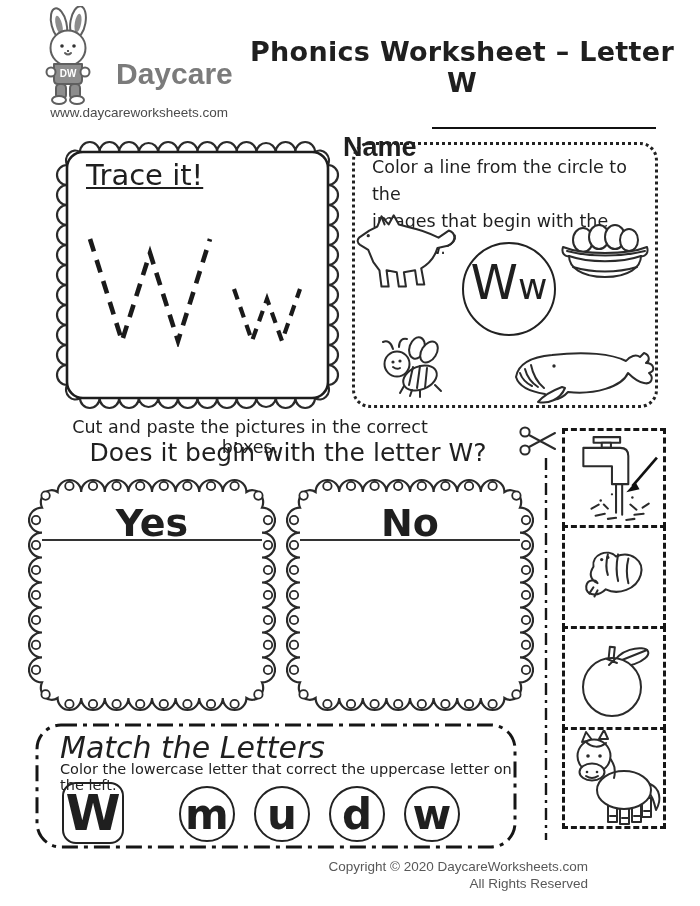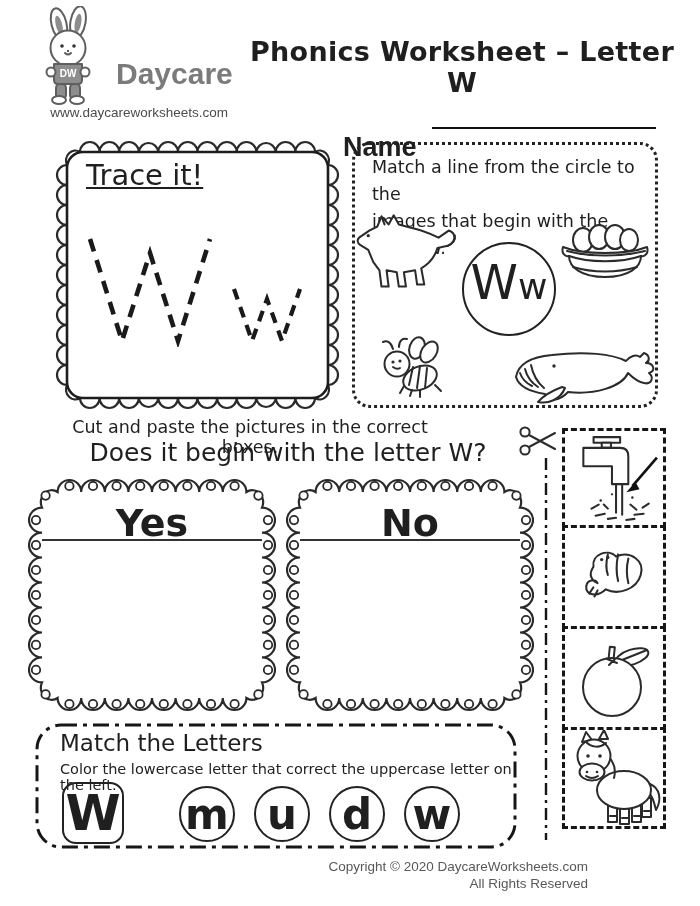--- a/index.html
+++ b/index.html
@@ -31,21 +31,21 @@
   .sortbox svg.frame{position:absolute;left:0;top:0;width:248px;height:236px;}
   .sorthead{position:absolute;left:0;top:16px;width:100%;text-align:center;font-size:38px;font-weight:700;margin-top:8px;}
   .sortline{position:absolute;left:14px;top:62px;width:220px;border-top:2px solid #333;height:0;}
   
   .cutcol{left:562px;top:428px;width:104px;}
   .cutcell{box-sizing:border-box;width:104px;border:3px dashed #161616;display:flex;align-items:center;justify-content:center;background:#fff;}
   .cutcell + .cutcell{margin-top:-3px;}
   
   .matchbox{left:34px;top:722px;width:484px;height:128px;}
   .matchbox svg.frame{position:absolute;left:0;top:0;width:484px;height:128px;}
-  .matchhead{position:absolute;left:26px;top:8px;font-size:23px;}
+  .matchhead{position:absolute;left:26px;top:8px;font-size:30px;font-style:italic;}
   .matchinstr{position:absolute;left:26px;top:39px;font-size:14.5px;color:#222;}
   .bigletter{position:absolute;left:28px;top:60px;width:62px;height:62px;border:2.6px solid #222;border-radius:14px;
              display:flex;align-items:center;justify-content:center;font-size:50px;font-weight:700;box-sizing:border-box;}
   .optcircle{position:absolute;top:64px;width:56px;height:56px;border:2.3px solid #222;border-radius:50%;
              display:flex;align-items:center;justify-content:center;font-size:42px;font-weight:700;box-sizing:border-box;}
   
   .footer{left:0;top:858px;width:588px;text-align:right;font-size:13.5px;line-height:17px;color:#585858;}
   svg .ln{fill:none;stroke:#2b2b2b;stroke-width:2;stroke-linecap:round;stroke-linejoin:round;}
   svg .fw{fill:#fff;stroke:#2b2b2b;stroke-width:2;stroke-linecap:round;stroke-linejoin:round;}
   svg .dk{fill:#2b2b2b;stroke:none;}
@@ -92,21 +92,21 @@
       </svg>
     <div class="abs traceheading hand">Trace it!</div>
     <svg class="abs" style="left:32px;top:100px;width:228px;height:116px" viewBox="0 0 228 116" aria-label="Ww">
       <polyline points="10,8 42,110 70,22 98,110 130,8" fill="none" stroke="#1a1a1a" stroke-width="4.6" stroke-dasharray="13 9"></polyline>
       <polyline points="154,58 172,110 187,68 202,110 220,58" fill="none" stroke="#1a1a1a" stroke-width="4.2" stroke-dasharray="11 8"></polyline>
     </svg>
   </div>
 
   <div class="abs drawbox">
     <div class="instr hand">
-      <div>Match a line from the circle to the</div>
+      <div>Color a line from the circle to the</div>
       <div>images that begin with the letter W.</div>
     </div>
 
     <svg class="abs" style="left:0px;top:66px;width:108px;height:86px" viewBox="0 0 106 84">
       <path class="fw" d="M4,26 L14,19 L22,15 L26,5 L33,13 L38,4 L43,13 L54,16 C64,18 74,22 82,26 L92,19 C100,22 99,30 91,34 L81,36 C78,46 72,52 65,56 L68,72 L61,72 L59,58 L48,60 L50,74 L43,74 L41,60 L31,58 L33,74 L26,74 L24,58 L18,50 L13,38 L5,33 C2,31 2,28 4,26 Z"></path>
       <path class="ln" d="M91,34 C96,32 99,28 98,24"></path>
       <path class="ln" d="M27,8 L29,13"></path>
       <circle class="dk" cx="13" cy="24" r="1.6"></circle>
     </svg>
 

